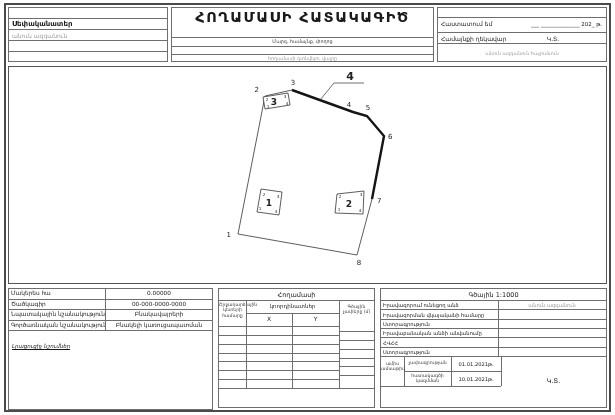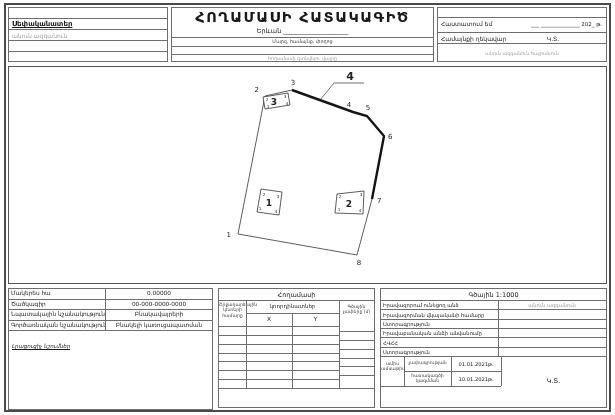--- a/index.html
+++ b/index.html
@@ -8,21 +8,21 @@
   .abs { position:absolute; }
   .outer { position:absolute; left:4px; top:3px; width:607px; height:409px; border:2px solid #4a4a4a; }
   .box { position:absolute; border:1px solid #6e6e6e; background:#fff; }
   .hline { position:absolute; height:0; border-top:1px solid #6e6e6e; }
   .vline { position:absolute; width:0; border-left:1px solid #6e6e6e; }
   .c { text-align:center; }
   .r { text-align:right; }
   .gray { color:#9d9d9d; }
   .hdr-left-row { display:flex; height:11px; border-bottom:1px solid #6e6e6e; align-items:center; padding:0 3px; }
   .hdr-left-row:last-child { border-bottom:none; }
-  .owner-label { font-size:7px; font-weight:bold;text-decoration:underline; }
+  .owner-label { font-size:7px; font-weight:bold; }
   .owner-ph { font-size:6px; }
   .title { font-size:14.5px; font-weight:bold; letter-spacing:1.5px; }
   .t65 { font-size:6.5px; }
   .t6 { font-size:6px; }
   .t55 { font-size:5.5px; }
   .t52 { font-size:5.2px; }
   .t48 { font-size:4.8px; line-height:1.2; }
   .t46 { font-size:4.6px; line-height:1.15; }
   .area-row { display:flex; height:10.5px; border-bottom:1px solid #6e6e6e; font-size:5.8px; }
   .area-row .lbl { width:97px; border-right:1px solid #6e6e6e; padding:1px 2px 0 2px; white-space:nowrap; overflow:hidden; }
@@ -43,21 +43,20 @@
   </div>
   <div class="hdr-left-row">
     <span class="owner-ph gray">անուն ազգանուն</span>
   </div>
   <div class="hdr-left-row"></div>
   <div class="hdr-left-row"></div>
 </div>
 
 <div class="box" style="left:171px;top:7px;width:263px;height:55px;">
   <div class="abs c title" style="left:0;top:1px;width:261px;text-align:center;">ՀՈՂԱՄԱՍԻ ՀԱՏԱԿԱԳԻԾ</div>
-  <div class="abs c t65" style="left:0;top:19px;width:261px;">Երևան ____________________</div>
   <div class="hline" style="left:0;top:29px;width:261px;"></div>
   <div class="abs c t48" style="left:0;top:31px;width:261px;color:#3a3a3a;">Մարզ, համայնք, փողոց</div>
   <div class="hline" style="left:0;top:38px;width:261px;"></div>
   <div class="hline" style="left:0;top:46px;width:261px;"></div>
   <div class="abs c t48 gray" style="left:0;top:47.5px;width:261px;">հողամասի գտնվելու վայրը</div>
 </div>
 
 <div class="box" style="left:437px;top:7px;width:170px;height:55px;">
   <div class="hline" style="left:0;top:9px;width:168px;"></div>
   <div class="abs t6" style="left:3px;top:12px;width:90px;">Հաստատում եմ</div>

